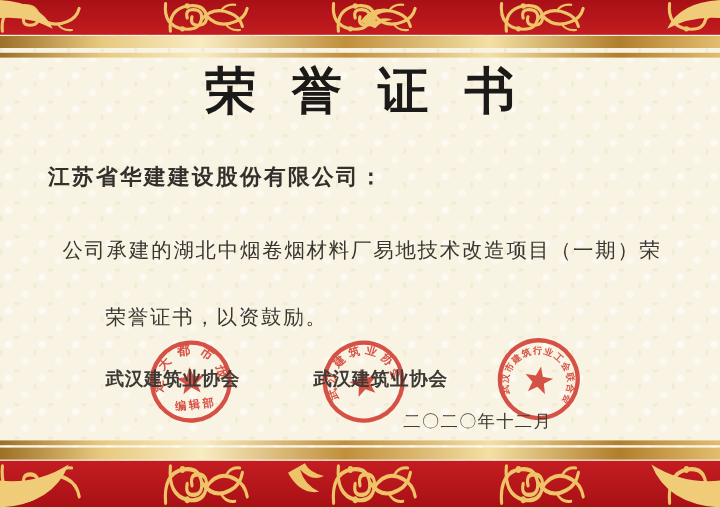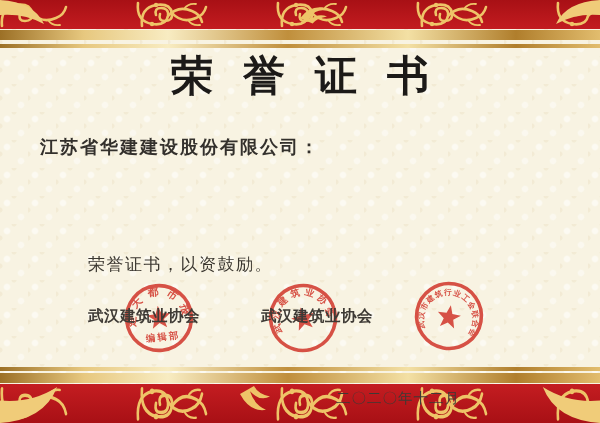--- a/index.html
+++ b/index.html
@@ -65,21 +65,21 @@
   .issuer-name{
     position:absolute;font-family:"DejaVu Sans","Liberation Sans",sans-serif;
     font-size:15.5px;font-weight:600;color:#3e3a35;letter-spacing:0.5px;white-space:nowrap;
   }
   .in-1{left:88px;top:306px;}
   .in-2{left:261px;top:306px;}
   .in-3{left:405px;top:302px;width:116px;text-align:center;white-space:normal;line-height:20px;}
   .date{
     position:absolute;left:336px;top:342px;
     font-family:"DejaVu Sans","Liberation Sans",sans-serif;
-    font-size:14.5px;color:#3e3a35;letter-spacing:1px;margin-top:47px;
+    font-size:14.5px;color:#3e3a35;letter-spacing:1px;
   }
 </style>
 </head>
 <body>
 
 <div class="stage">
 
   <div class="band band-top">
     <svg viewBox="0 0 600 29" preserveAspectRatio="none">
       <defs>
@@ -126,20 +126,21 @@
       </g>
       <use href="#cornerFlourish" transform="translate(0,39) scale(1.3,-1.5)"></use>
       <use href="#cornerFlourish" transform="translate(600,39) scale(-1.3,-1.5)"></use>
     </svg>
   </div>
 
   <div class="title">荣誉证书</div>
 
   <div class="recipient">江苏省华建建设股份有限公司：</div>
 
+  <div class="bodyline bl2">公司承建的湖北中烟卷烟材料厂易地技术改造项目（一期）荣</div>
   <div class="bodyline closing">荣誉证书，以资鼓励。</div>
 
   <svg class="seal seal-1" viewBox="0 0 100 100">
     <circle cx="50" cy="50" r="45"></circle>
     <path id="sealArc0" d="M 22,70 A 33.5,33.5 0 1 1 78,70" fill="none"></path>
     <text class="seal-arc-text arc-5"><textPath href="#sealArc0" startOffset="50%" text-anchor="middle">楚天都市报</textPath></text>
     <polygon class="seal-star" points="50,33 54.1,44.3 66.2,44.7 56.7,52.2 60,63.8 50,57 40,63.8 43.3,52.2 33.8,44.7 45.9,44.3"></polygon>
     <text class="seal-bottom-text" x="53" y="81" text-anchor="middle">编辑部</text>
   </svg>
 

